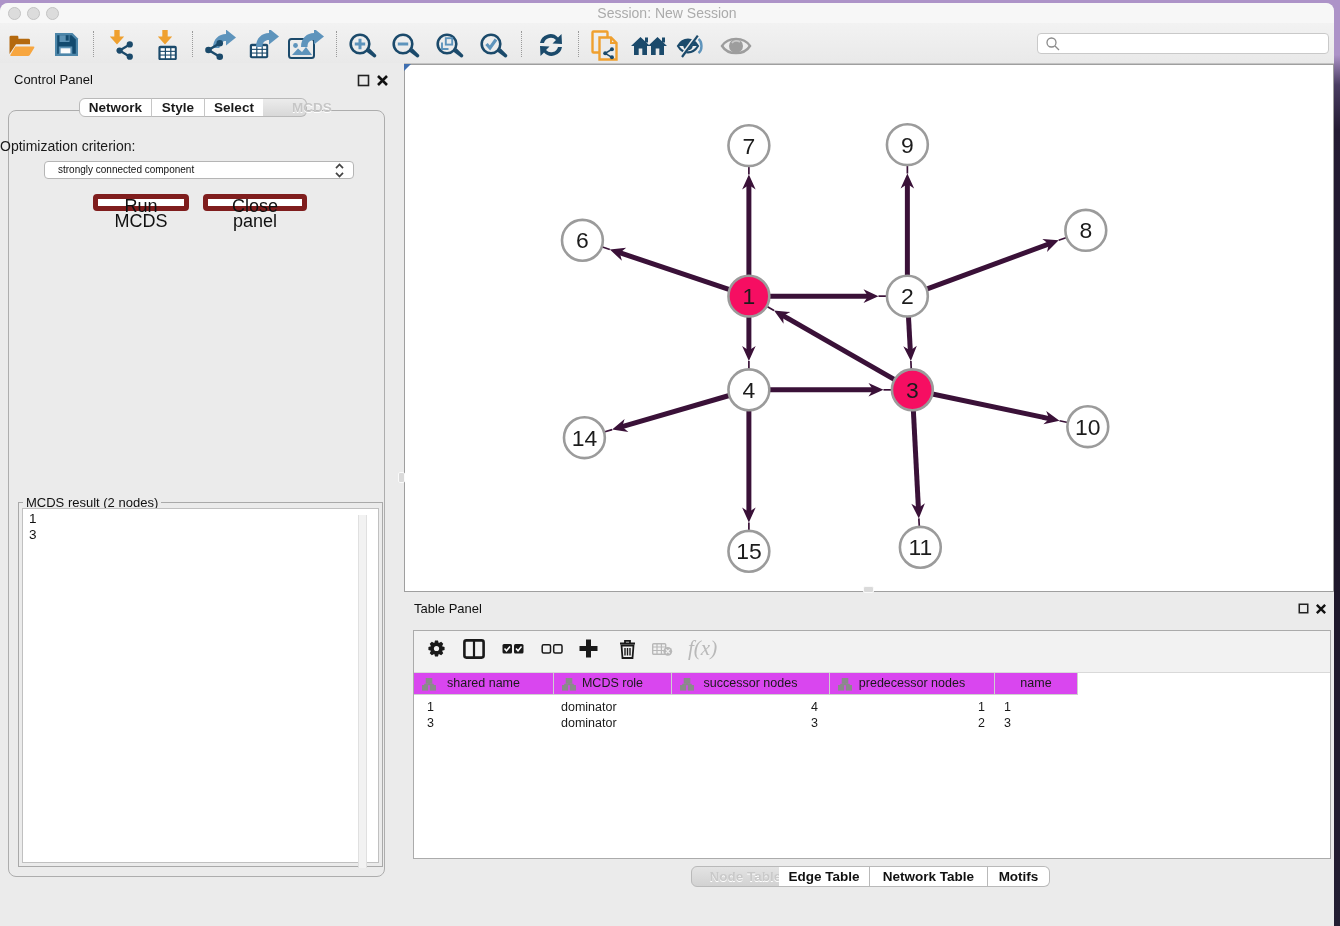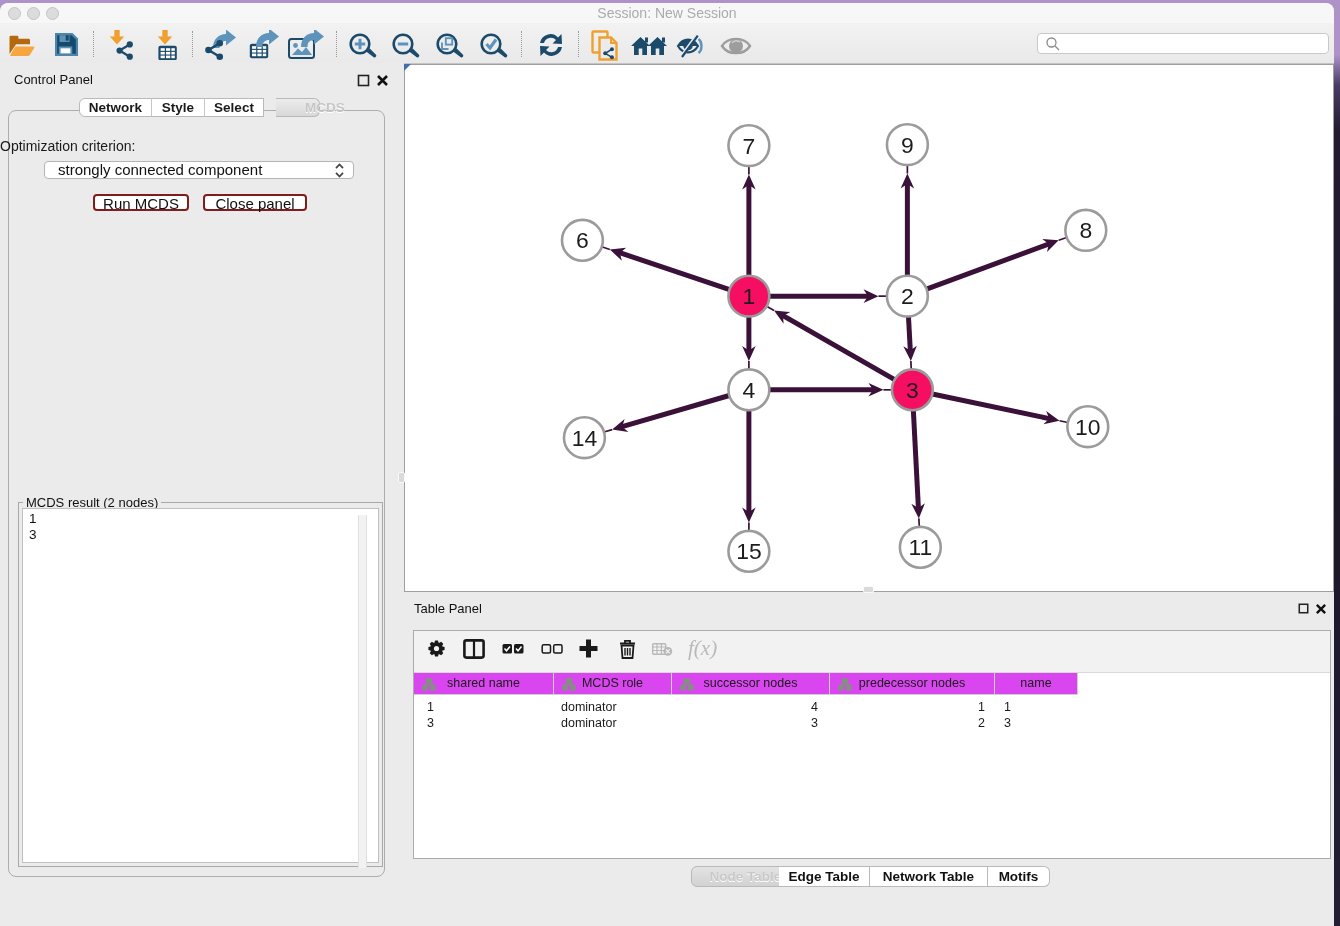--- a/index.html
+++ b/index.html
@@ -17,22 +17,22 @@
 #toolbar { position:absolute; left:0; top:20px; width:1334px; height:41px; background:linear-gradient(#f2f2f2,#e9e9e9); border-bottom:1px solid #c4c4c4; }
 .sep { position:absolute; top:8px; height:26px; width:0; border-left:1px dotted #9a9a9a; }
 #searchbox { position:absolute; left:1037px; top:10px; width:292px; height:21px; background:#fff; border:1px solid #c9c9c9; border-radius:4px; }
 
 
 #cpanel { position:absolute; left:0; top:60px; width:404px; height:826px; background:#ebebeb; }
 #cp-title { position:absolute; left:14px; top:9px; font-size:13px; color:#111; }
 #cp-box { position:absolute; left:8px; top:47px; width:377px; height:767px; border:1px solid #adadad; border-radius:8px; background:#ebebeb; }
 .cptab { position:absolute; top:35px; height:19px; border:1px solid #b9b9b9; background:#fff; font-size:13.5px; font-weight:bold; color:#1a1a1a; text-align:center; line-height:18px; }
 #opt-label { position:absolute; left:0; top:75px; width:393px; font-size:14px; color:#1a1a1a; }
-#dropdown { position:absolute; left:44px; top:98px; width:310px; height:18px; background:#fff; border:1px solid #b5b5b5; border-radius:4px; font-size:15px; color:#111; line-height:16px; padding-left:13px; }
-.cbtn { position:absolute; top:131px; height:17px; background:#fff; border:2px solid #7f1d1d; border-radius:4px; font-size:15px; color:#111; text-align:center; line-height:15px; }
+#dropdown { position:absolute; left:44px; top:98px; width:310px; height:18px; background:#fff; border:1px solid #b5b5b5; border-radius:4px; font-size:10px; color:#111; line-height:16px; padding-left:13px; }
+.cbtn { position:absolute; top:131px; height:17px; background:#fff; border:5px solid #7f1d1d; border-radius:4px; font-size:18px; color:#111; text-align:center; line-height:15px; }
 #fieldset { position:absolute; left:18px; top:439px; width:365px; height:365px; border:1px solid #a9a9a9; }
 #legend { position:absolute; left:4px; top:-8px; background:#ebebeb; padding:0 3px; font-size:13px; color:#111; }
 #resultarea { position:absolute; left:3px; top:5px; width:357px; height:355px; background:#fff; border:1px solid #c0c0c0; font-size:13.5px; color:#111; line-height:16px; padding:2px 0 0 6px; }
 #scrolltrack { position:absolute; right:11px; top:6px; width:9px; height:353px; background:#f2f2f2; border-left:1px solid #e0e0e0; border-right:1px solid #e0e0e0; }
 
 
 #netwin { position:absolute; left:404px; top:61px; width:930px; height:528px; border:1px solid #9f9f9f; background:#fff; }
 #nw-titlebar { position:absolute; left:0; top:0; width:928px; height:20px; background:linear-gradient(#f6f6f6,#dedede); border-bottom:1px solid #b3b3b3; }
 #nw-title { position:absolute; left:0; top:2.5px; width:928px; text-align:center; font-size:13px; color:#111; }
 #graph { position:absolute; left:0; top:21px; transform:translateZ(0); }
@@ -228,21 +228,21 @@
   <svg class="abs" style="left:357px;top:11px;" width="13" height="13" viewBox="0 0 13 13">
         <rect x="1.5" y="1.5" width="10" height="10" fill="none" stroke="#222" stroke-width="1.6"></rect>
       </svg>
   <svg class="abs" style="left:376px;top:11px;" width="13" height="13" viewBox="0 0 13 13">
         <path d="M2 2 L11 11 M11 2 L2 11" stroke="#111" stroke-width="2.6"></path>
       </svg>
   <div id="cp-box"></div>
   <div class="cptab" style="left:79px; width:73px; border-radius:6px 0 0 6px;">Network</div>
   <div class="cptab" style="left:151px; width:54px; border-left:1px solid #c6c6c6;">Style</div>
   <div class="cptab" style="left:204px; width:60px; border-left:1px solid #c6c6c6;">Select</div>
-  <div class="cptab" style="left:276px; width:44px; border-left:none; border-radius:0 6px 6px 0; background:linear-gradient(#ececec,#d8d8d8); color:#c6c6c6; text-shadow:0 1px 0 #fff;padding-left:29px;">MCDS</div>
+  <div class="cptab" style="left:263px; width:44px; border-left:none; border-radius:0 6px 6px 0; background:linear-gradient(#ececec,#d8d8d8); color:#c6c6c6; text-shadow:0 1px 0 #fff;padding-left:29px;">MCDS</div>
   <div id="opt-label">Optimization criterion:</div>
   <div id="dropdown">strongly connected component
     <svg width="11" height="15" style="position:absolute;right:8px;top:1px;" viewBox="0 0 11 15">
           <path d="M2 5.2 L5.5 1.5 L9 5.2 M2 9.8 L5.5 13.5 L9 9.8" fill="none" stroke="#444" stroke-width="1.7"></path>
         </svg>
   </div>
   <div class="cbtn" style="left:93px; width:96px;">Run MCDS</div>
   <div class="cbtn" style="left:203px; width:104px;">Close panel</div>
   <div id="fieldset">
     <div id="legend">MCDS result (2 nodes)</div>

